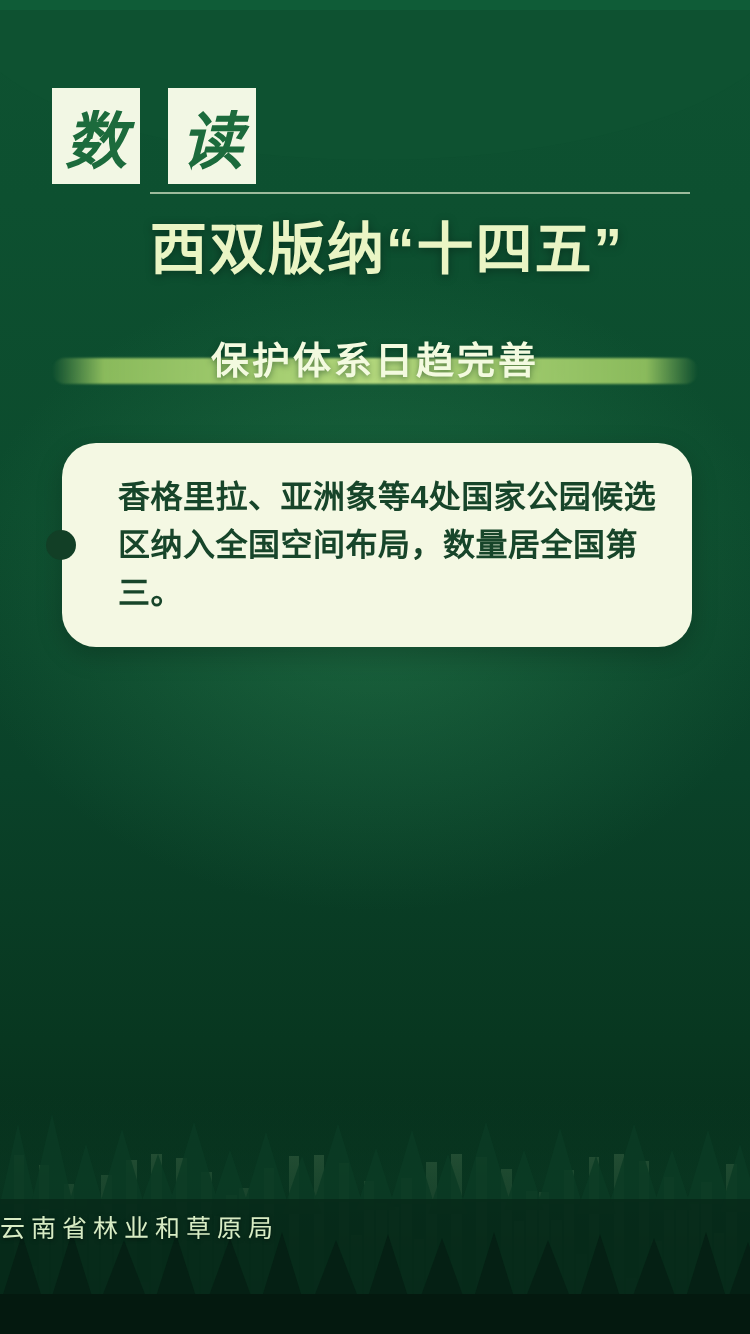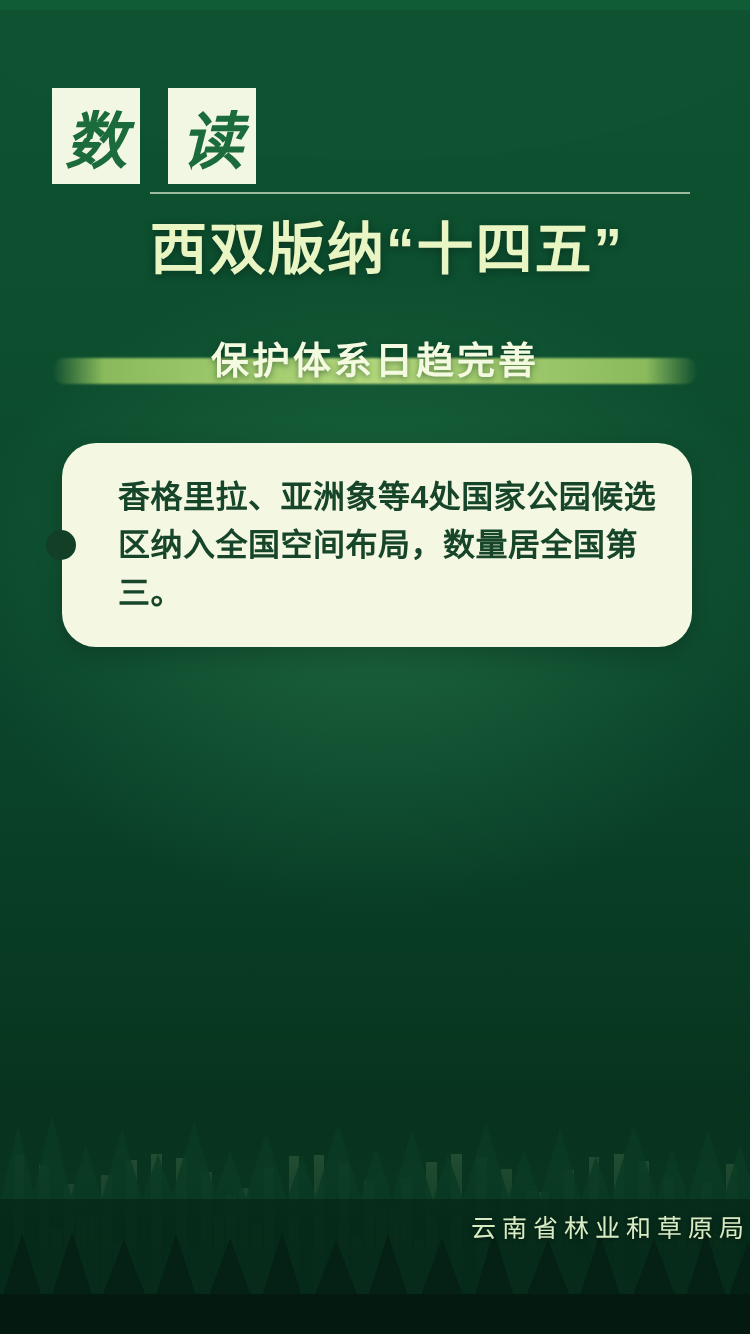--- a/index.html
+++ b/index.html
@@ -113,21 +113,21 @@
 
   
   .forest {
     position: absolute; bottom: 0; left: 0; width: 750px; height: 330px;
   }
   .bars { position: absolute; bottom: 0; left: 0; width: 100%; height: 210px; display: flex; align-items: flex-end; opacity: .22; }
   .bars i { flex: 1 1 auto; margin: 0 1px; background: #c9e8b0; display: block; }
 
   .footer {
     position: absolute; bottom: 90px; left: 0; width: 100%;
-    text-align: right; color: #d8ecc4; font-size: 25px; letter-spacing: 6px;
+    text-align: left; color: #d8ecc4; font-size: 25px; letter-spacing: 6px;
     text-shadow: 0 1px 4px rgba(0,0,0,.5);
   }
 </style>
 </head>
 <body>
 
 <div class="poster">
 
   <div class="wave wave-a"></div>
   <div class="wave-teal"></div>

